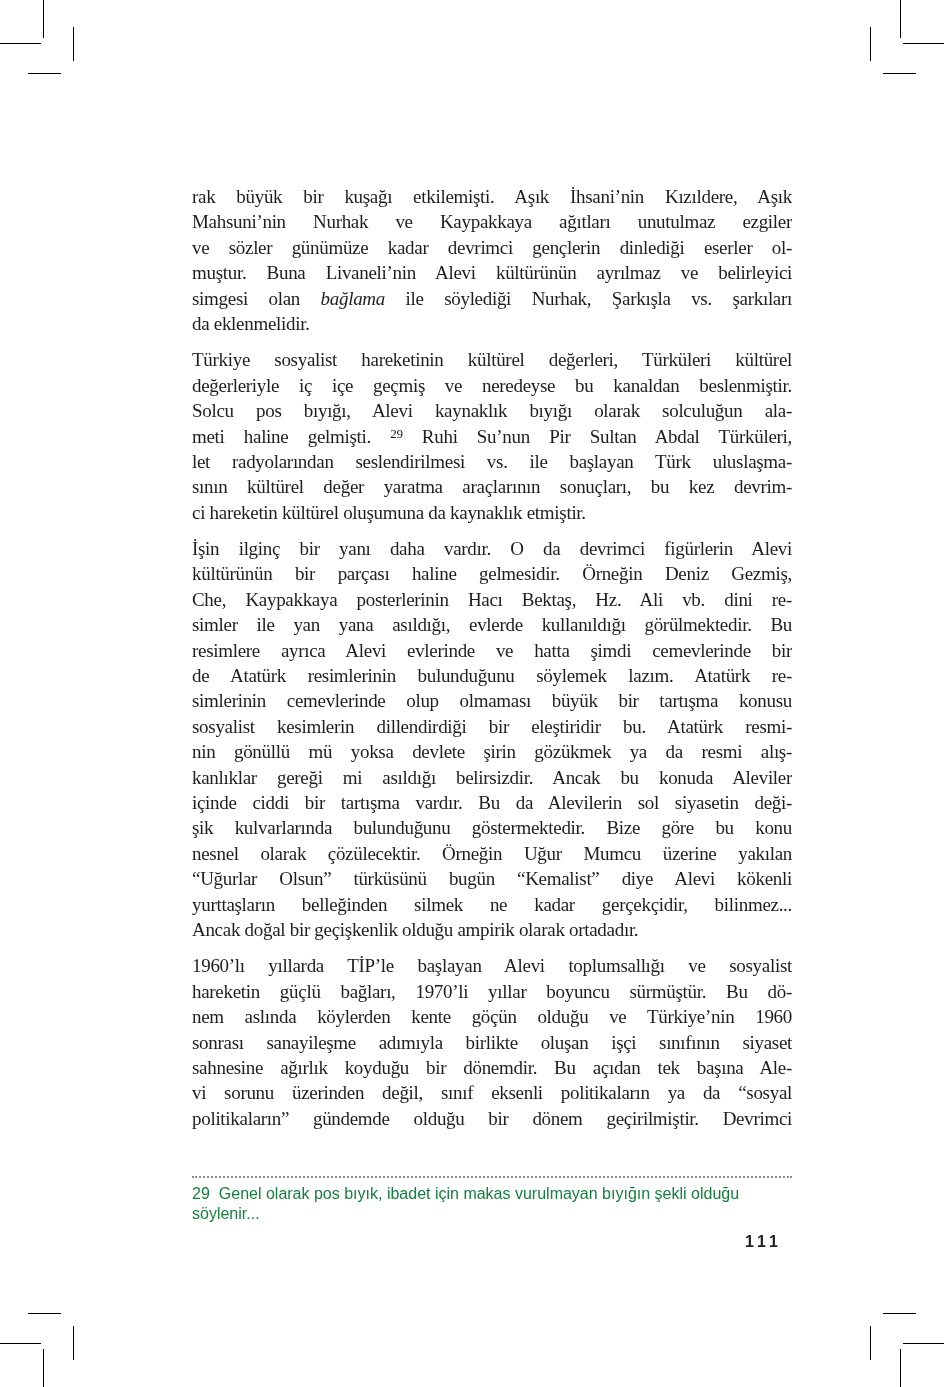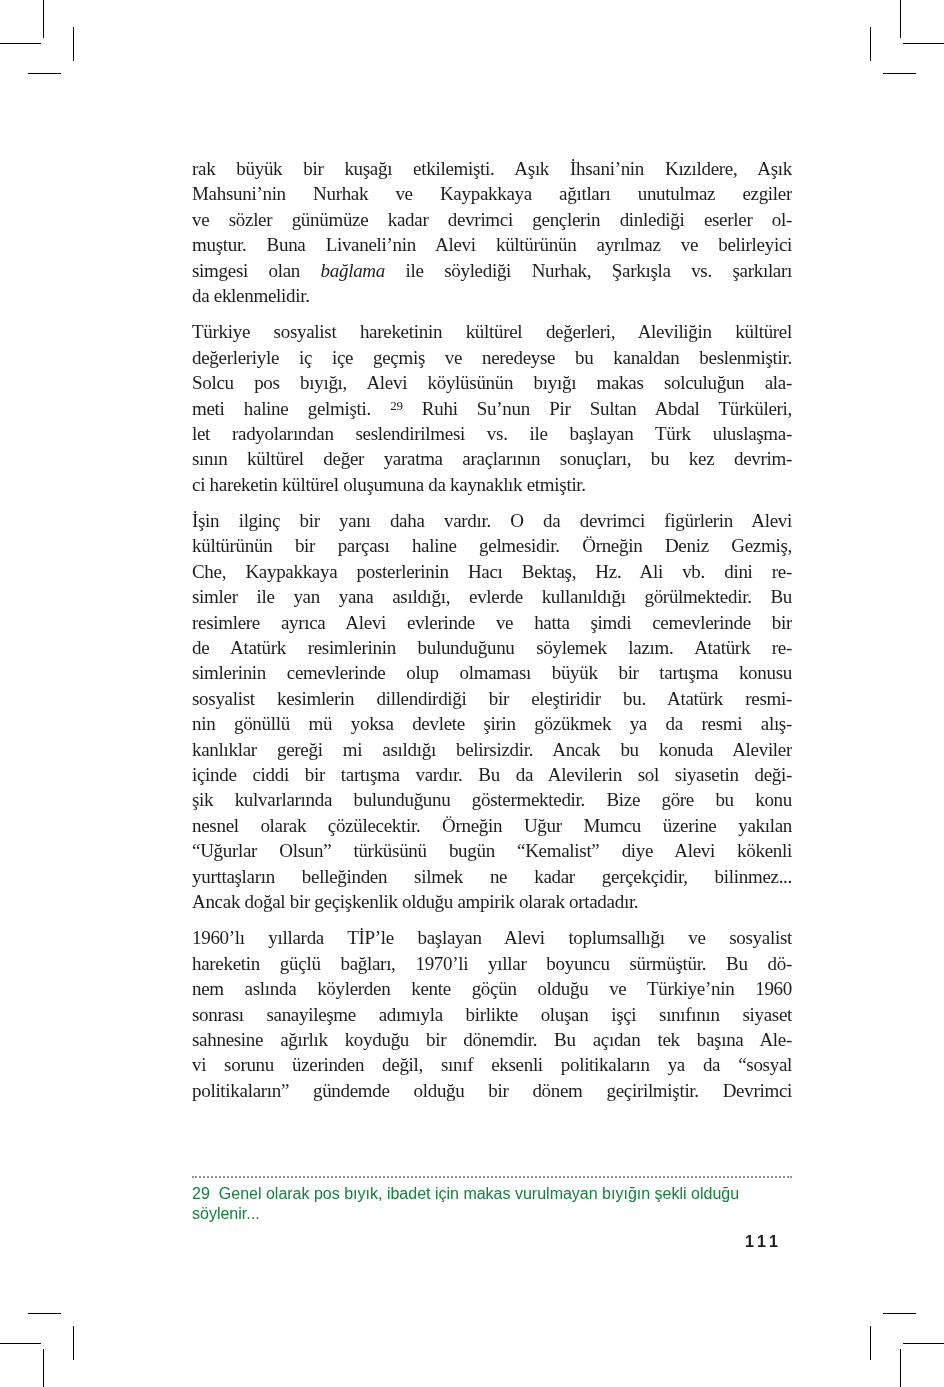--- a/index.html
+++ b/index.html
@@ -10,21 +10,21 @@
     overflow:hidden;
     font-family:"Liberation Serif","DejaVu Serif",serif;
   }
 
   
   .cm { position:absolute; background:#000; }
 
   
   .textblock {
     position:absolute;
-    left:192px; top:156px; width:600px;
+    left:192px; top:184px; width:600px;
     color:#1e1e1e;
   }
   .para { margin:0 0 11px 0; }
   .line {
     font-size:19px;
     line-height:25.4px;
     height:25.4px;
     overflow:hidden;
     letter-spacing:-0.3px;
     text-align:justify;
@@ -96,23 +96,23 @@
 <div class="textblock">
     <div class="para">
       <div class="line"><span>rak büyük bir kuşağı etkilemişti. Aşık İhsani’nin Kızıldere, Aşık</span></div>
       <div class="line"><span>Mahsuni’nin Nurhak ve Kaypakkaya ağıtları unutulmaz ezgiler</span></div>
       <div class="line"><span>ve sözler günümüze kadar devrimci gençlerin dinlediği eserler ol-</span></div>
       <div class="line"><span>muştur. Buna Livaneli’nin Alevi kültürünün ayrılmaz ve belirleyici</span></div>
       <div class="line"><span>simgesi olan </span><em>bağlama</em><span> ile söylediği Nurhak, Şarkışla vs. şarkıları</span></div>
       <div class="line last"><span>da eklenmelidir.</span></div>
     </div>
     <div class="para">
-      <div class="line"><span>Türkiye sosyalist hareketinin kültürel değerleri, Aleviliğin kültürel</span></div>
+      <div class="line"><span>Türkiye sosyalist hareketinin kültürel değerleri, Türküleri kültürel</span></div>
       <div class="line"><span>değerleriyle iç içe geçmiş ve neredeyse bu kanaldan beslenmiştir.</span></div>
-      <div class="line"><span>Solcu pos bıyığı, Alevi köylüsünün bıyığı makas solculuğun ala-</span></div>
+      <div class="line"><span>Solcu pos bıyığı, Alevi kaynaklık bıyığı olarak solculuğun ala-</span></div>
       <div class="line"><span>meti haline gelmişti. </span><sup>29</sup><span> Ruhi Su’nun Pir Sultan Abdal Türküleri,</span></div>
       <div class="line"><span>let radyolarından seslendirilmesi vs. ile başlayan Türk uluslaşma-</span></div>
       <div class="line"><span>sının kültürel değer yaratma araçlarının sonuçları, bu kez devrim-</span></div>
       <div class="line last"><span>ci hareketin kültürel oluşumuna da kaynaklık etmiştir.</span></div>
     </div>
     <div class="para">
       <div class="line"><span>İşin ilginç bir yanı daha vardır. O da devrimci figürlerin Alevi</span></div>
       <div class="line"><span>kültürünün bir parçası haline gelmesidir. Örneğin Deniz Gezmiş,</span></div>
       <div class="line"><span>Che, Kaypakkaya posterlerinin Hacı Bektaş, Hz. Ali vb. dini re-</span></div>
       <div class="line"><span>simler ile yan yana asıldığı, evlerde kullanıldığı görülmektedir. Bu</span></div>

